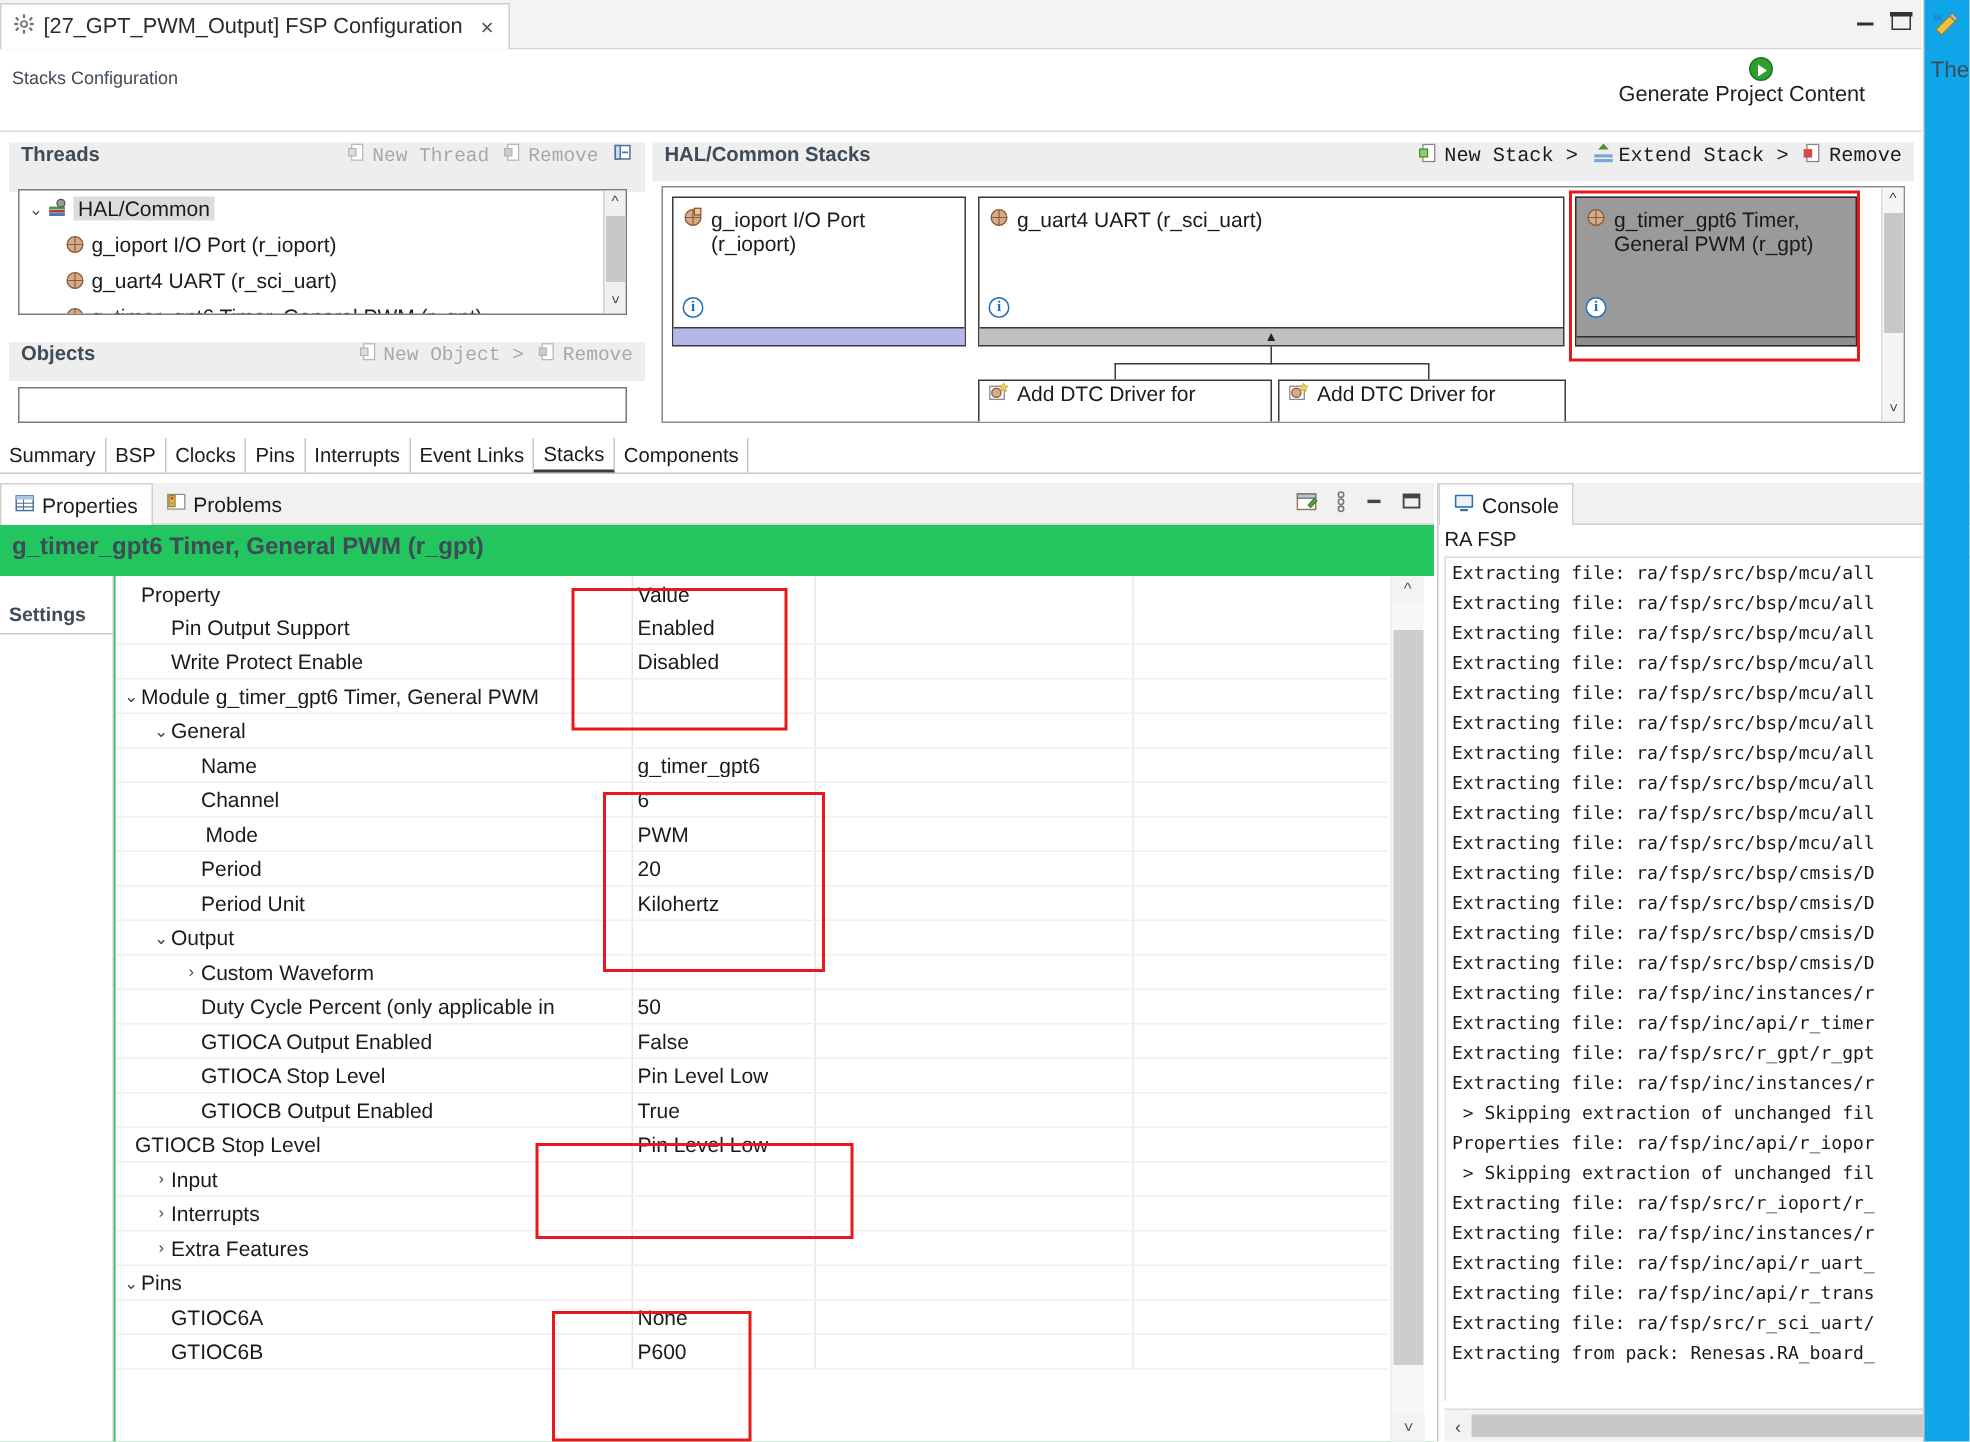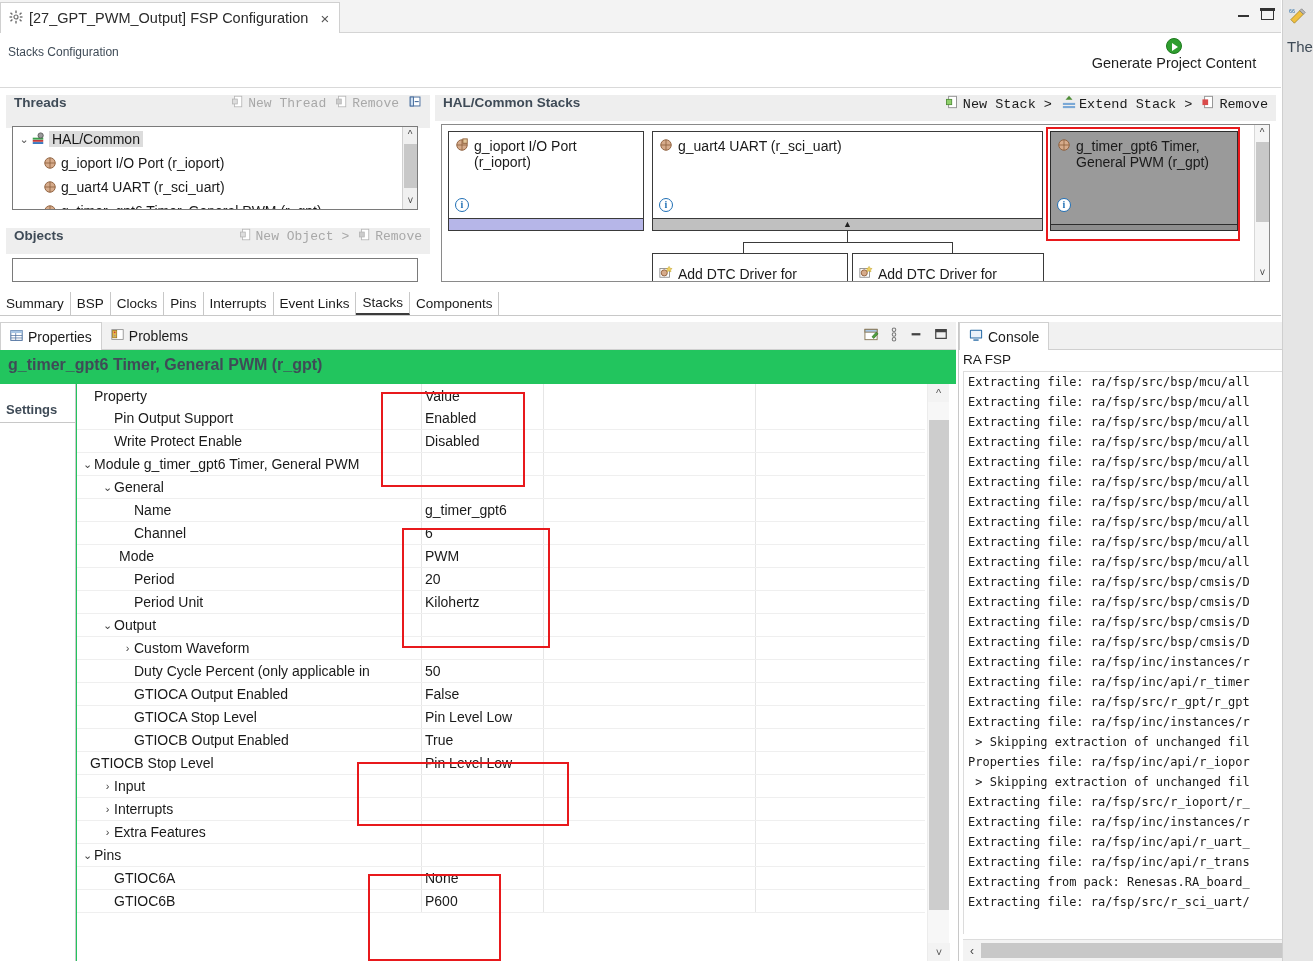--- a/index.html
+++ b/index.html
@@ -41,21 +41,21 @@
   #page-header{
     position:absolute; left:0; top:33px; width:1281px; height:55px;
     background:#ffffff; border-bottom:1px solid #d9d9d9;
   }
   #stacks-title{
     position:absolute; left:8px; top:12px;
     font-size:12px; font-weight:normal; color:#3f4b57;
   }
   #gpc-btn{
     position:absolute; right:12px; top:5px; width:190px;
-    text-align:center; cursor:pointer;
+    text-align:left; cursor:pointer;
   }
   #gpc-btn .play{
     display:block; margin:0 auto 1px auto; width:16px; height:16px; border-radius:50%;
     background:#2f9e2f; position:relative; border:1px solid #1e7a1e;
   }
   #gpc-btn .play:after{
     content:""; position:absolute; left:5px; top:3.5px;
     border-left:6px solid #ffffff; border-top:4px solid transparent; border-bottom:4px solid transparent;
   }
   #gpc-btn .lbl{ font-size:14.5px; color:#1f1f1f; }
@@ -110,21 +110,21 @@
   .stackbox .hdr{ display:flex; gap:5px; padding:6px 6px 0 6px;}
   .stackbox .info{
     position:absolute; left:6px; bottom:18px; width:14px; height:14px;
     border:1.4px solid #1f6fb5; border-radius:50%; color:#1f6fb5;
     font-size:10px; font-weight:bold; text-align:center; line-height:12px;
     font-family:"Liberation Serif", serif;
   }
   .stackbox .foot{ position:absolute; left:0; bottom:0; width:100%; height:12px;}
   .dtcbox{
     position:absolute; border:1px solid #3a3a3a; background:#fff;
-    font-size:14px; display:flex; align-items:flex-end; gap:5px; padding-left:6px;
+    font-size:14px; display:flex; align-items:flex-start; gap:5px; padding-left:6px;
   }
   #stacks-vscroll{
     position:absolute; right:0; top:0; width:15px; height:100%;
     background:#f5f5f5; border-left:1px solid #d8d8d8;
   }
   #stacks-vscroll .arr{ height:16px; text-align:center; font-size:10px; color:#444; line-height:16px;}
   #stacks-vscroll .thumb{ position:absolute; top:17px; left:1px; width:13px; height:80px; background:#c8c8c8;}
   #stacks-vscroll .arr.dn{ position:absolute; bottom:0; left:0; width:15px;}
 
   
@@ -215,21 +215,21 @@
   #console-hscroll{
     position:absolute; left:4px; bottom:0; right:0; height:22px;
     background:#f3f3f3; border-top:1px solid #dcdcdc; display:flex; align-items:center;
   }
   #console-hscroll .arrl{ width:18px; text-align:center; font-size:12px; color:#444;}
   #console-hscroll .hthumb{ flex:1; height:15px; background:#c8c8c8; margin-right:2px;}
 
   
   #right-strip{
     position:absolute; left:1282px; top:0; width:31px; height:961px;
-    background:#e5e5e5; border-left:1px solid #cfcfcf;
+    background:#0ea5e9; border-left:1px solid #cfcfcf;
   }
   #right-strip .pen{ position:absolute; left:6px; top:8px; font-size:15px; }
   #right-strip .txt{ position:absolute; left:4px; top:38px; font-size:15px; color:#3f4b57;}
 
   
   .redbox{ position:absolute; border:2px solid #e8191c; pointer-events:none; }
 
   .icon-mod{ width:14px; height:14px; flex:0 0 auto; }
 </style>
 </head>
@@ -644,21 +644,21 @@
           <span class="pname" style="padding-left:44px">
             <span class="arrowtw"></span>
             <span>Channel</span>
           </span>
           <span class="pval"><span>6</span></span>
         </div>
         <div class="prow">
           <span class="colsep"></span>
           <span class="colsep2"></span>
           <span class="colsep3"></span>
-          <span class="pname" style="padding-left:29px">
+          <span class="pname" style="padding-left:47px">
             <span class="arrowtw"></span>
             <span>Mode</span>
           </span>
           <span class="pval"><span>PWM</span></span>
         </div>
         <div class="prow">
           <span class="colsep"></span>
           <span class="colsep2"></span>
           <span class="colsep3"></span>
           <span class="pname" style="padding-left:44px">
@@ -850,22 +850,22 @@
       <div class="cline">Extracting file: ra/fsp/inc/api/r_timer</div>
       <div class="cline">Extracting file: ra/fsp/src/r_gpt/r_gpt</div>
       <div class="cline">Extracting file: ra/fsp/inc/instances/r</div>
       <div class="cline"> &gt; Skipping extraction of unchanged fil</div>
       <div class="cline">Properties file: ra/fsp/inc/api/r_iopor</div>
       <div class="cline"> &gt; Skipping extraction of unchanged fil</div>
       <div class="cline">Extracting file: ra/fsp/src/r_ioport/r_</div>
       <div class="cline">Extracting file: ra/fsp/inc/instances/r</div>
       <div class="cline">Extracting file: ra/fsp/inc/api/r_uart_</div>
       <div class="cline">Extracting file: ra/fsp/inc/api/r_trans</div>
+      <div class="cline">Extracting file: ra/fsp/src/r_sci_uart/</div>
       <div class="cline">Extracting from pack: Renesas.RA_board_</div>
-      <div class="cline">Extracting file: ra/fsp/src/r_sci_uart/</div>
     </div>
   <div id="console-hscroll">
     <span class="arrl">‹</span>
     <span class="hthumb"></span>
   </div>
 </div>
 
 <div id="right-strip">
   <span class="pen">
     <svg width="18" height="16" viewBox="0 0 20 16">

